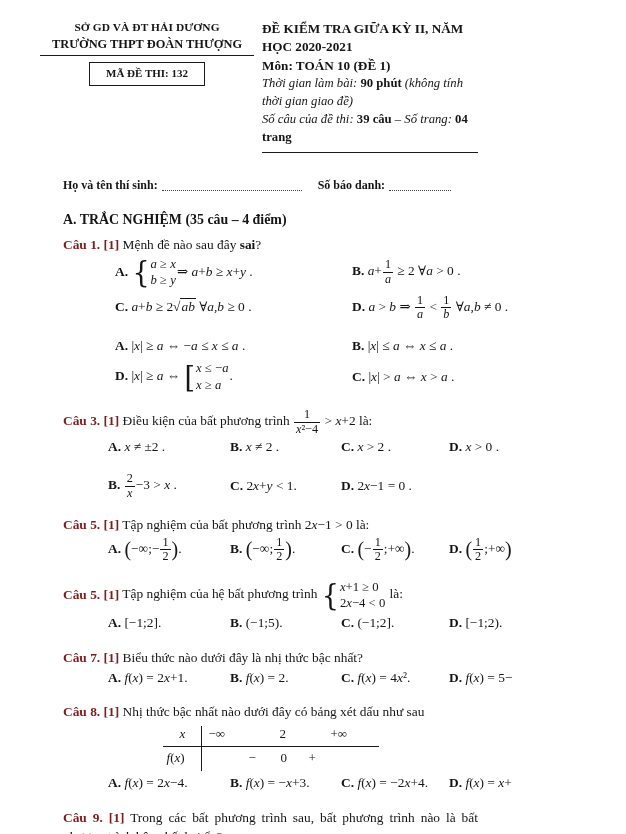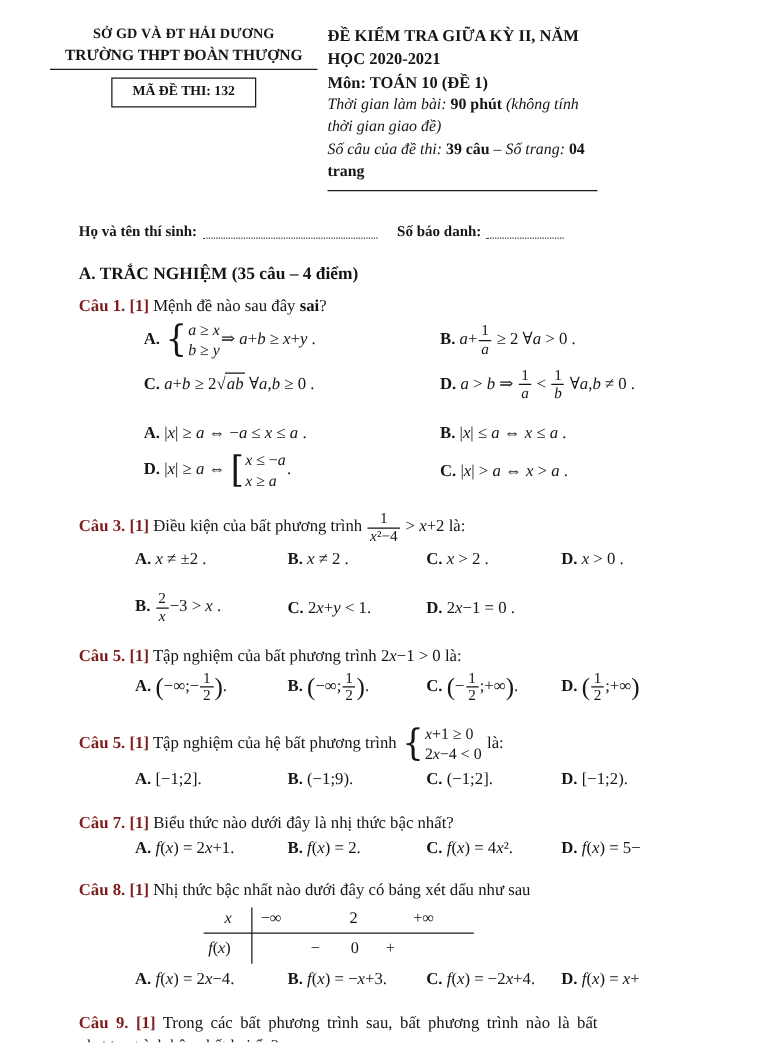--- a/index.html
+++ b/index.html
@@ -180,21 +180,21 @@
       <div class="question">
         <div class="qstem"><b class="red">Câu 5.</b> <b class="red">[1]</b> <span>Tập nghiệm của hệ bất phương trình <span class="cs">
               <span class="cbr">{</span>
               <span class="cl">
                 <span class="mt"><i>x</i>+1 ≥ 0</span>
                 <span class="mt">2<i>x</i>−4 &lt; 0</span>
               </span>
             </span> là:</span></div>
         <div class="opts cols4">
           <span class="opt"><b class="olb">A.</b> <span class="mt">[−1;2].</span></span>
-          <span class="opt"><b class="olb">B.</b> <span class="mt">(−1;9).</span></span>
+          <span class="opt"><b class="olb">B.</b> <span class="mt">(−1;5).</span></span>
           <span class="opt"><b class="olb">C.</b> <span class="mt">(−1;2].</span></span>
           <span class="opt"><b class="olb">D.</b> <span class="mt">[−1;2).</span></span>
         </div>
       </div>
       <div class="question">
         <div class="qstem"><b class="red">Câu 7.</b> <b class="red">[1]</b> <span>Biểu thức nào dưới đây là nhị thức bậc nhất?</span></div>
         <div class="opts cols4">
           <span class="opt"><b class="olb">A.</b> <span class="mt"><i>f</i>(<i>x</i>) = 2<i>x</i>+1.</span></span>
           <span class="opt"><b class="olb">B.</b> <span class="mt"><i>f</i>(<i>x</i>) = 2.</span></span>
           <span class="opt"><b class="olb">C.</b> <span class="mt"><i>f</i>(<i>x</i>) = 4<i>x</i>².</span></span>

